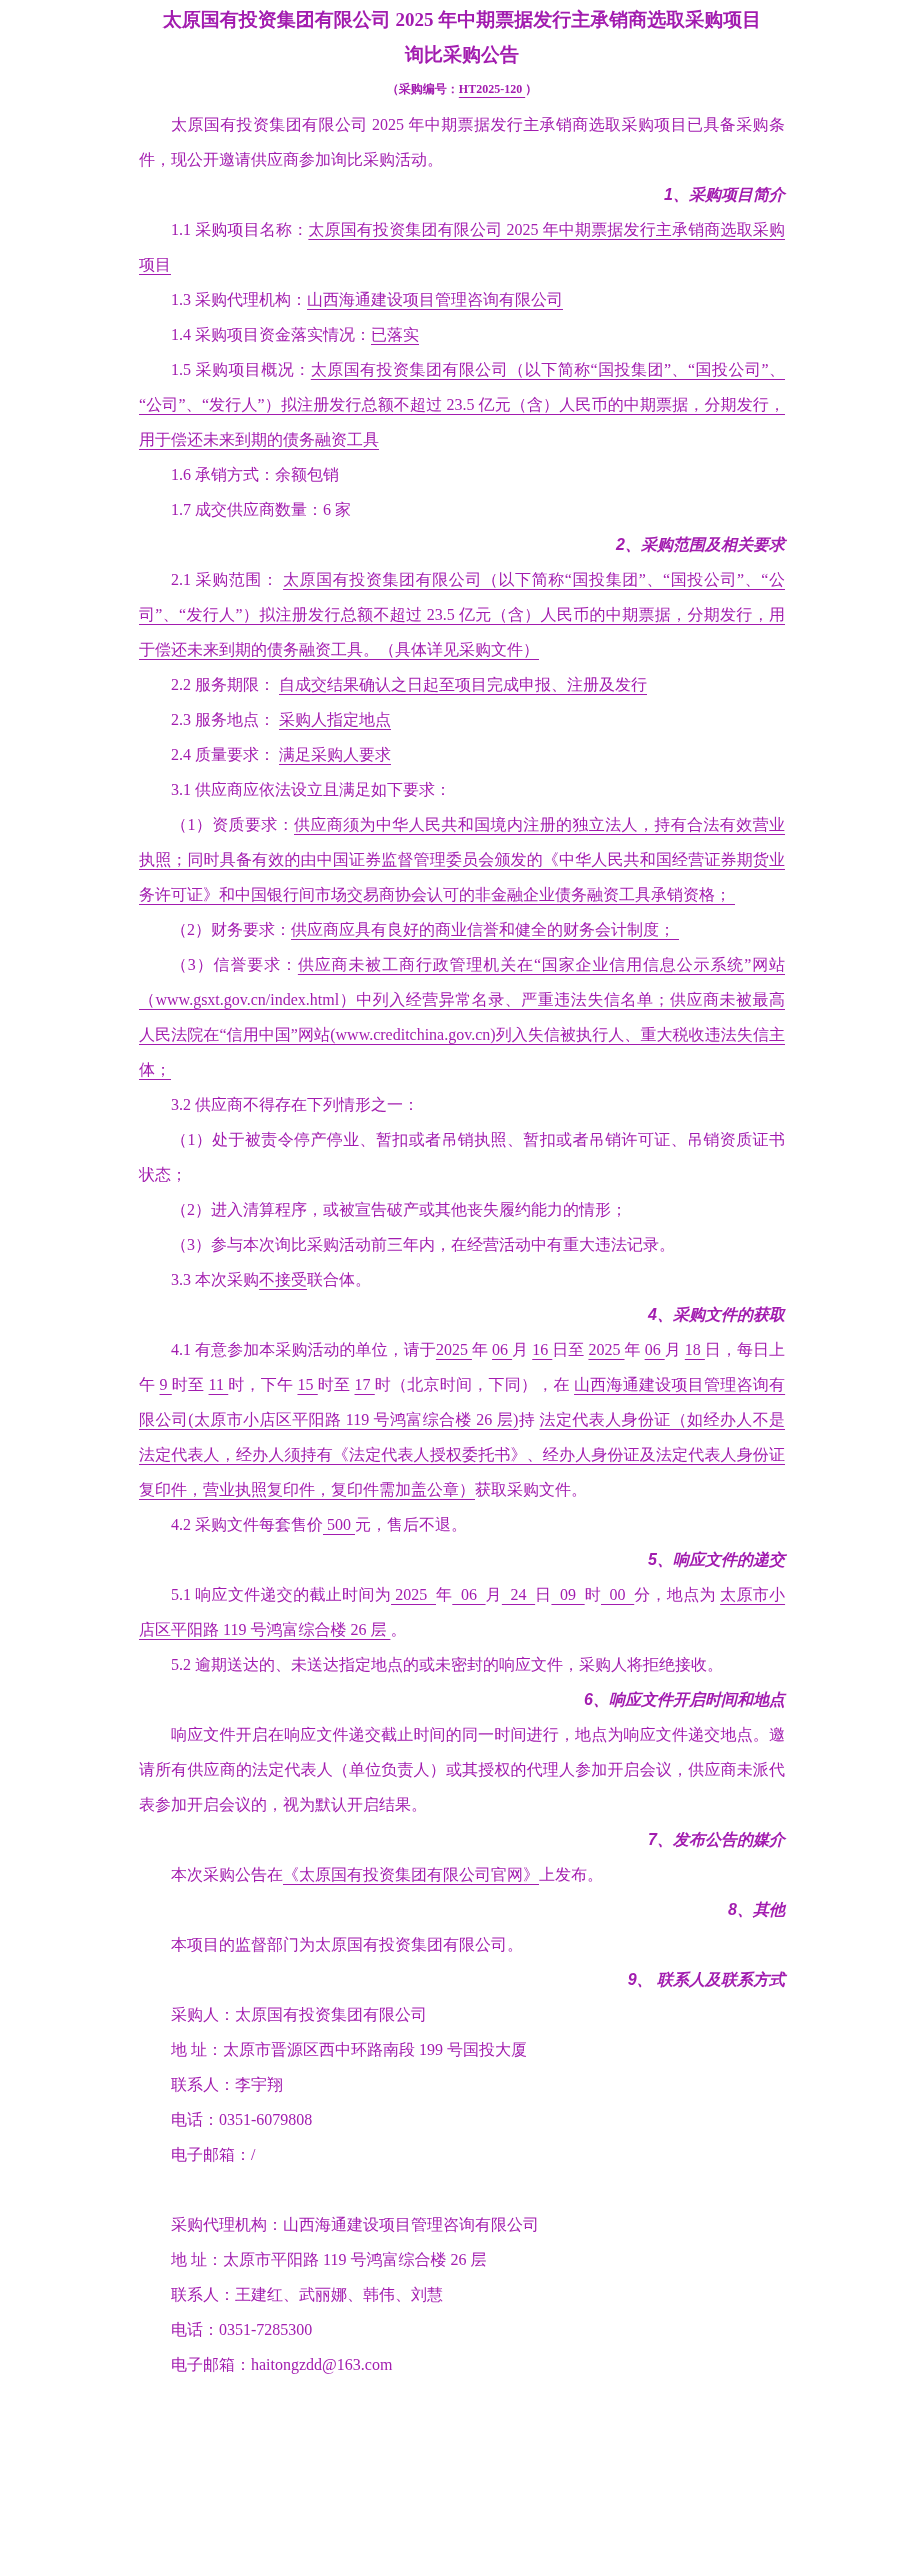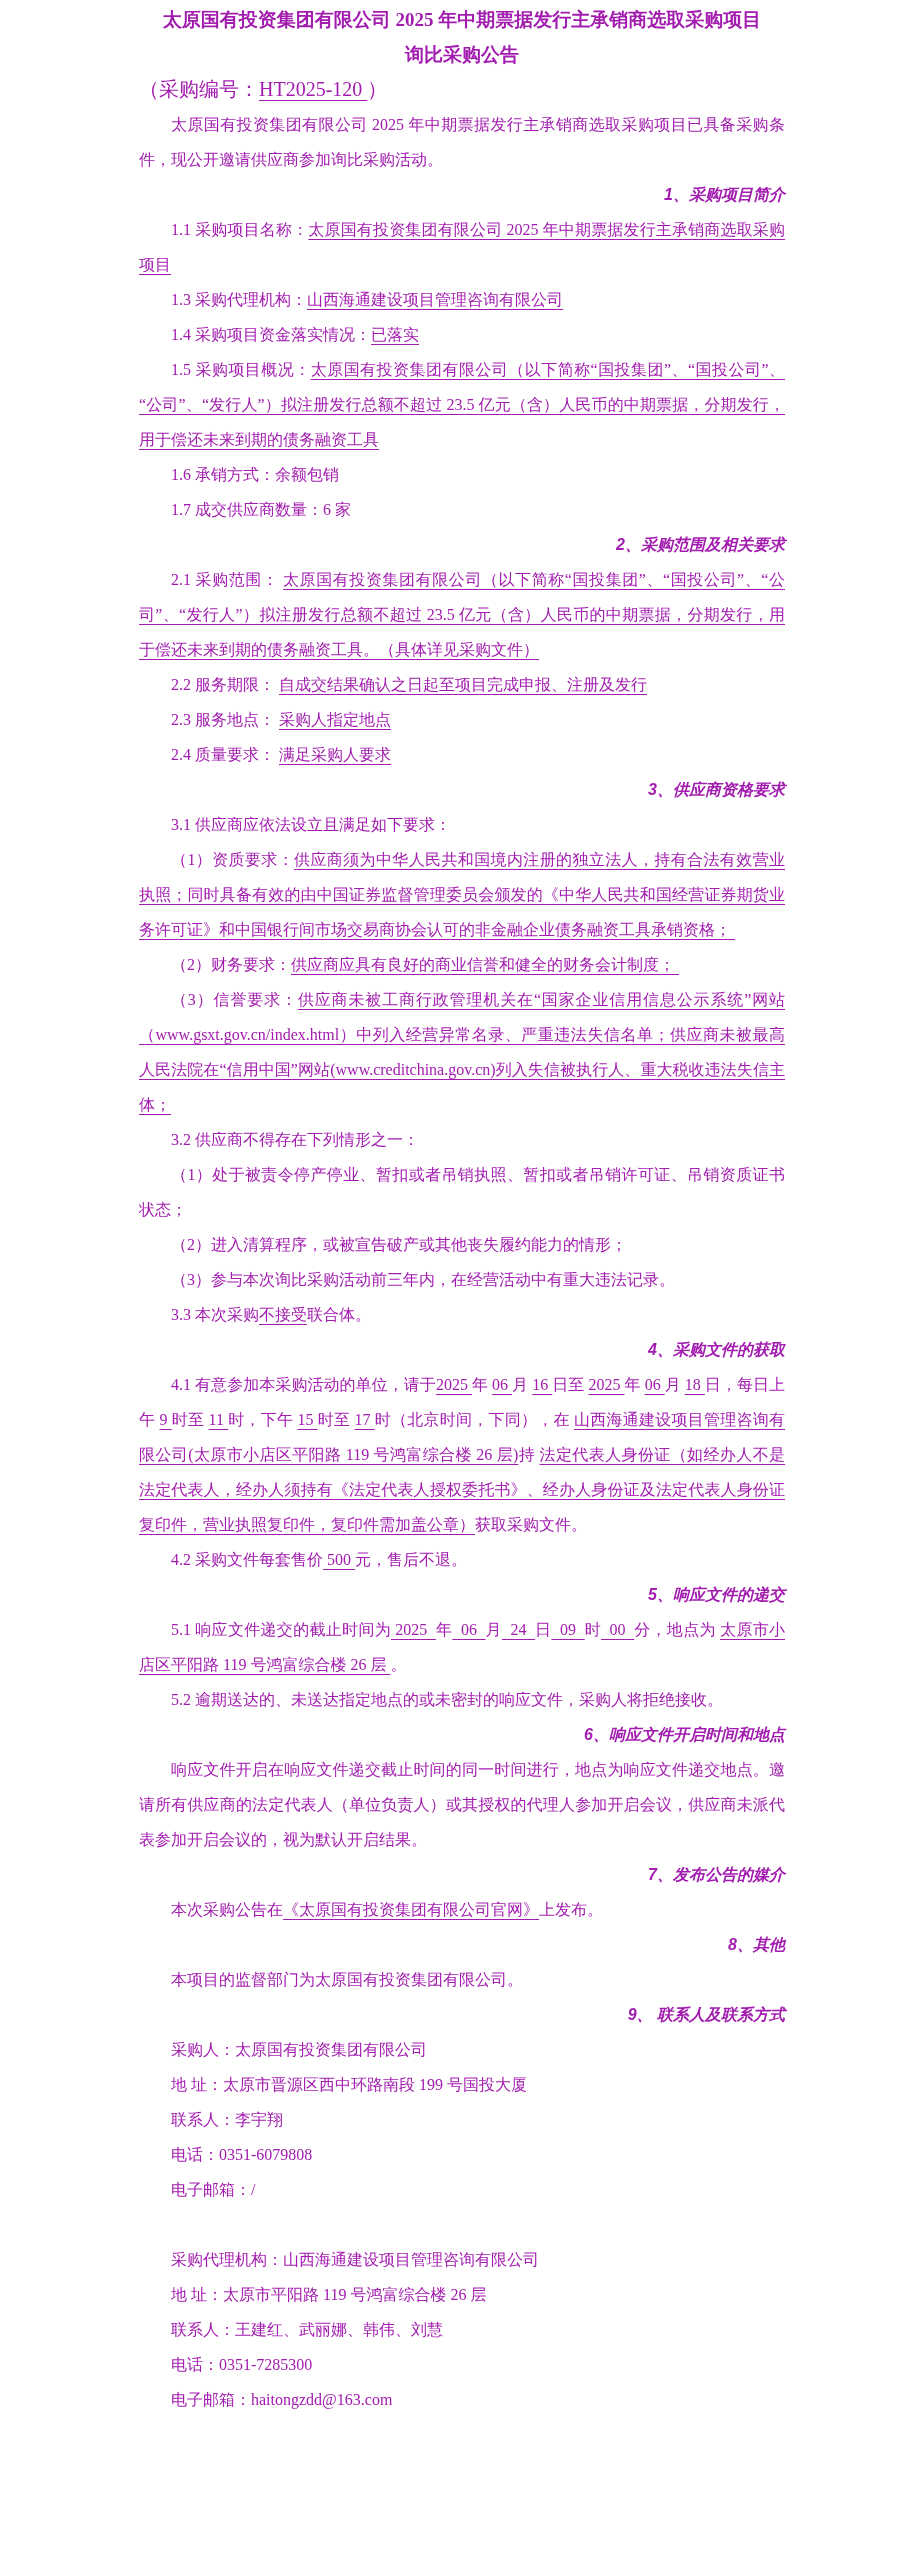--- a/index.html
+++ b/index.html
@@ -22,22 +22,23 @@
     white-space:pre-wrap;
     color:#a21caf;
   }
   p.title {
     font-size:19px;
     font-weight:bold;
     text-align:center;
     text-indent:0;
   }
   p.docno {
-    font-size:20px;
-    font-weight:normal;
+    font-size:12px;
+    font-weight:bold;
+    text-align:center;
     text-indent:0;
   }
   p.heading {
     font-family:"Liberation Sans","DejaVu Sans",sans-serif;
     font-weight:bold;
     font-size:16px;
     margin-left:-33px;
     text-align:right;
     text-indent:0;
     font-style:italic;
@@ -65,21 +66,20 @@
         <p class="para body"><span>1.3 采购代理机构：</span><span class="u">山西海通建设项目管理咨询有限公司</span></p>
         <p class="para body"><span>1.4 采购项目资金落实情况：</span><span class="u">已落实</span></p>
         <p class="para body"><span>1.5 采购项目概况：</span><span class="u">太原国有投资集团有限公司（以下简称“国投集团”、“国投公司”、“公司”、“发行人”）拟注册发行总额不超过 23.5 亿元（含）人民币的中期票据，分期发行，用于偿还未来到期的债务融资工具</span></p>
         <p class="para body"><span>1.6 承销方式：余额包销</span></p>
         <p class="para body"><span>1.7 成交供应商数量：6 家</span></p>
         <p class="para heading"><span>2、采购范围及相关要求</span></p>
         <p class="para body"><span>2.1 采购范围： </span><span class="u">太原国有投资集团有限公司（以下简称“国投集团”、“国投公司”、“公司”、“发行人”）拟注册发行总额不超过 23.5 亿元（含）人民币的中期票据，分期发行，用于偿还未来到期的债务融资工具。（具体详见采购文件）</span></p>
         <p class="para body"><span>2.2 服务期限： </span><span class="u">自成交结果确认之日起至项目完成申报、注册及发行</span></p>
         <p class="para body"><span>2.3 服务地点： </span><span class="u">采购人指定地点</span></p>
         <p class="para body"><span>2.4 质量要求： </span><span class="u">满足采购人要求</span></p>
-        <p class="para heading"><span>3、供应商资格要求</span></p>
         <p class="para body"><span>3.1 供应商应依法设立且满足如下要求：</span></p>
         <p class="para body"><span>（1）资质要求：</span><span class="u">供应商须为中华人民共和国境内注册的独立法人，持有合法有效营业执照；同时具备有效的由中国证券监督管理委员会颁发的《中华人民共和国经营证券期货业务许可证》和中国银行间市场交易商协会认可的非金融企业债务融资工具承销资格； </span></p>
         <p class="para body"><span>（2）财务要求：</span><span class="u">供应商应具有良好的商业信誉和健全的财务会计制度； </span></p>
         <p class="para body"><span>（3）信誉要求：</span><span class="u">供应商未被工商行政管理机关在“国家企业信用信息公示系统”网站（www.gsxt.gov.cn/index.html）中列入经营异常名录、严重违法失信名单；供应商未被最高人民法院在“信用中国”网站(www.creditchina.gov.cn)列入失信被执行人、重大税收违法失信主体；</span></p>
         <p class="para body"><span>3.2 供应商不得存在下列情形之一：</span></p>
         <p class="para body"><span>（1）处于被责令停产停业、暂扣或者吊销执照、暂扣或者吊销许可证、吊销资质证书状态；</span></p>
         <p class="para body"><span>（2）进入清算程序，或被宣告破产或其他丧失履约能力的情形；</span></p>
         <p class="para body"><span>（3）参与本次询比采购活动前三年内，在经营活动中有重大违法记录。</span></p>
         <p class="para body"><span>3.3 本次采购</span><span class="u">不接受</span><span>联合体。</span></p>
         <p class="para heading"><span>4、采购文件的获取</span></p>

